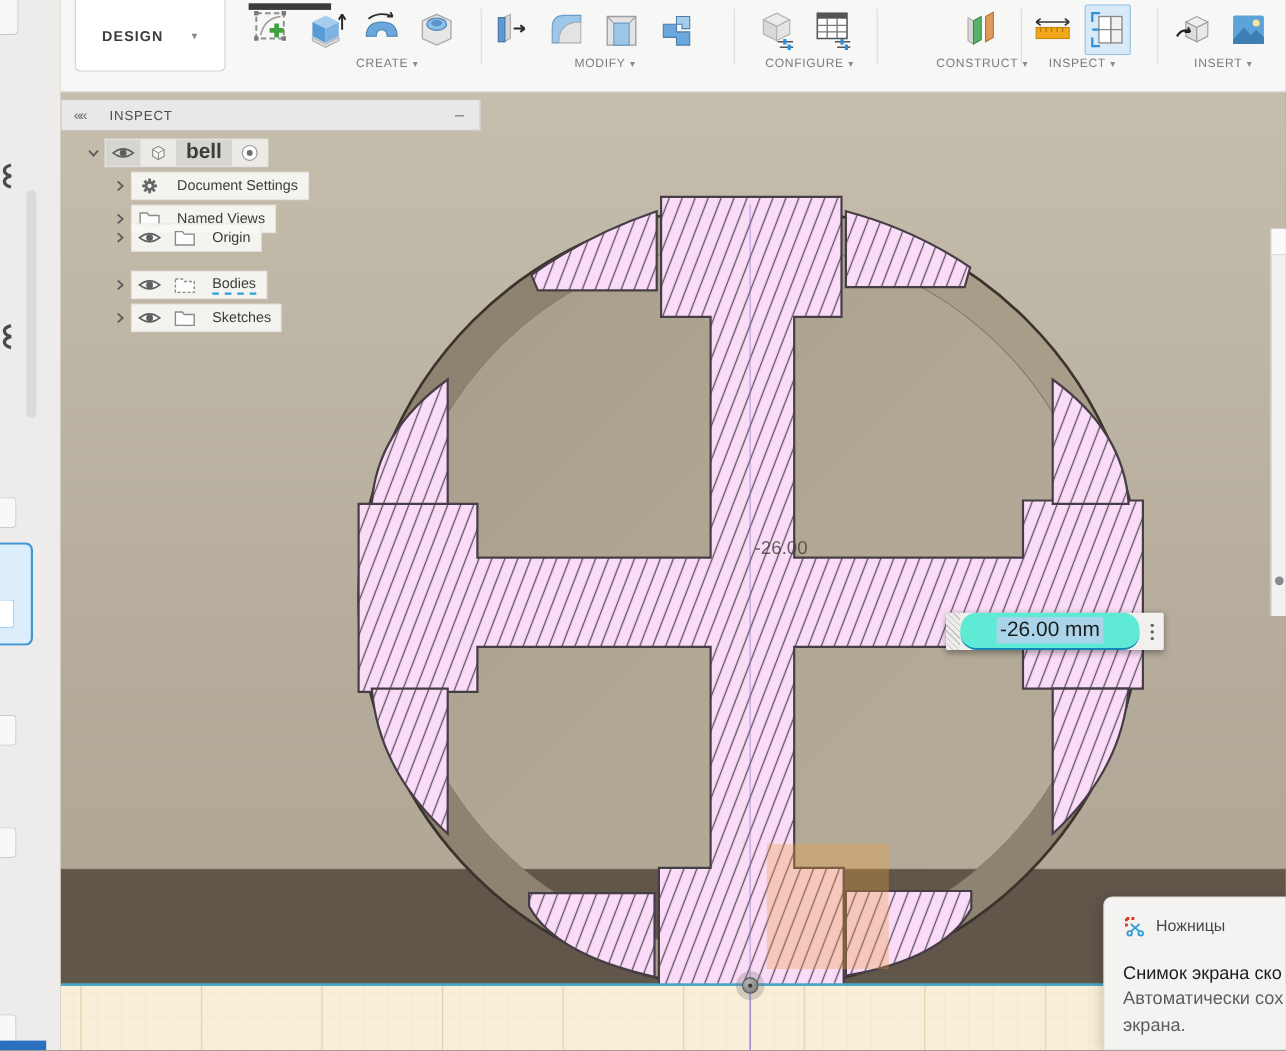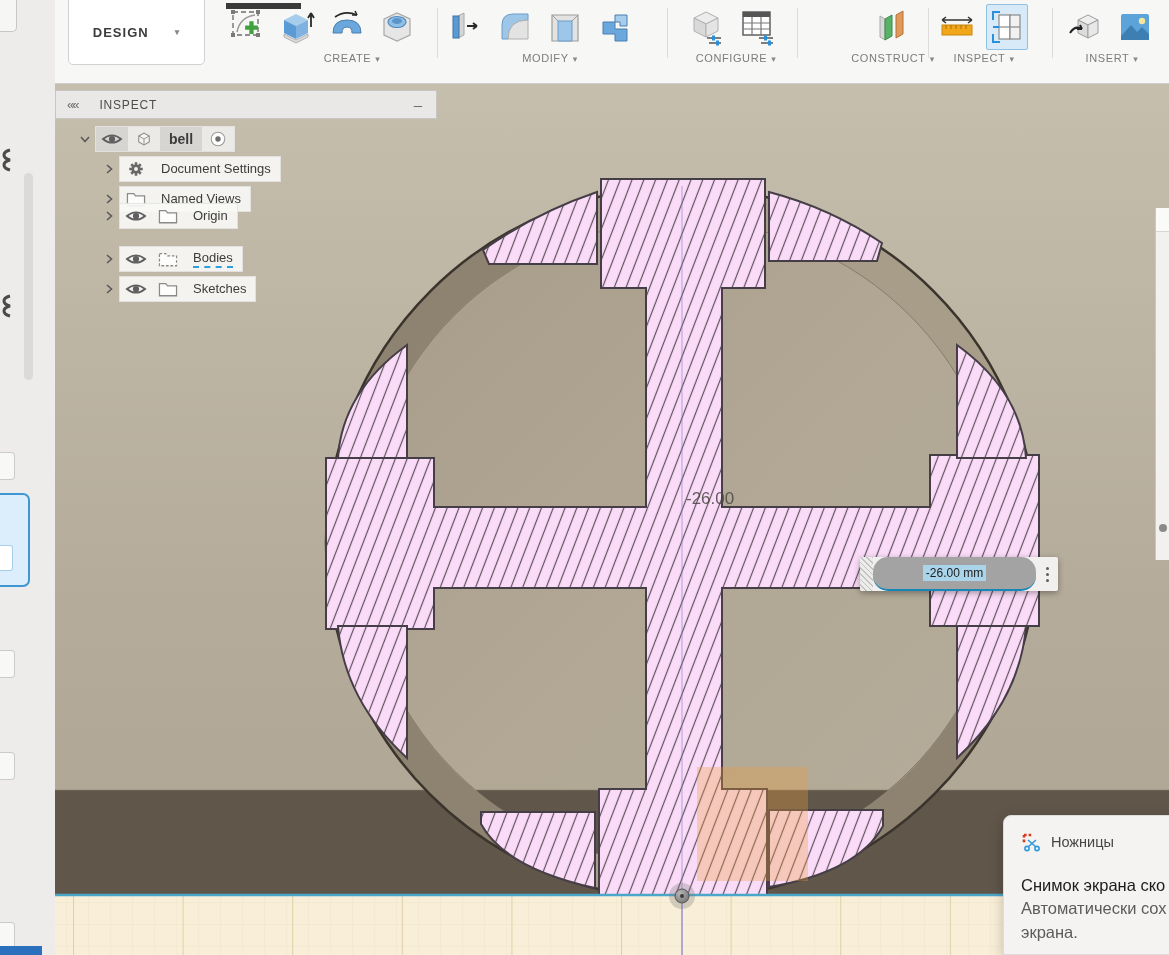--- a/index.html
+++ b/index.html
@@ -35,31 +35,31 @@
   #browser-header .collapse{margin-left:11px;font-size:13px;color:#6d6d6d;cursor:pointer;letter-spacing:-2px;}
   #browser-header .btitle{margin-left:22px;font-size:12px;letter-spacing:.8px;}
   #browser-header .minim{margin-left:auto;margin-right:14px;font-size:15px;color:#6d6d6d;cursor:pointer;}
   .brow{position:absolute;display:flex;align-items:center;z-index:30;height:27px;}
   .chev{width:14px;height:14px;margin-right:3px;cursor:pointer;flex:none;}
   .chip{display:flex;align-items:stretch;height:26px;background:rgba(248,247,245,.93);border:1px solid rgba(0,0,0,.07);}
   .cell{display:flex;align-items:center;padding:0 5px;}
   .cell.alt{background:#eceae6;}
   .cell.sel{background:#d7d5d1;}
   .blabel{font-size:13px;color:#3c3c3c;padding:0 9px;display:flex;align-items:center;}
-  .blabel.bold{font-weight:bold;font-size:14px;}
+  .blabel.bold{font-weight:bold;font-size:19px;}
   .underline-dashed{border-bottom:2px dashed #2aa0e0;padding-bottom:1px;}
   .bicon{width:22px;height:18px;flex:none;}
 
   
   #canvas{position:absolute;left:55px;top:84px;z-index:1;}
 
   
   #dim-widget{position:absolute;left:860px;top:557px;width:198px;height:34px;background:#f1f0ef;border-radius:2px;box-shadow:0 2px 6px rgba(0,0,0,.35);display:flex;align-items:stretch;z-index:35;}
   #dim-grip{width:13px;background:#ececeb;background-image:repeating-linear-gradient(45deg,#c4c3c2 0 1px,transparent 1px 4px);border-radius:2px 0 0 2px;cursor:grab;}
-  #dim-field{flex:1;background:#a3a3a3;border-bottom:2px solid #1486b8;display:flex;align-items:center;justify-content:center;font-size:12px;color:#1d1d1d;cursor:text;border-radius:15px;}
+  #dim-field{flex:1;background:#5eead4;border-bottom:2px solid #1486b8;display:flex;align-items:center;justify-content:center;font-size:19px;color:#1d1d1d;cursor:text;border-radius:15px;}
   #dim-field .selhl{background:#a9d4e9;padding:1px 3px;}
   #dim-menu{width:22px;display:flex;flex-direction:column;align-items:center;justify-content:center;gap:3px;cursor:pointer;}
   #dim-menu i{width:3px;height:3px;border-radius:50%;background:#5d5d5d;}
 
   
   #right-sliver{position:absolute;left:1155px;top:208px;width:14px;height:352px;background:#f2f1ef;border-left:1px solid #c8c7c5;z-index:34;}
   #right-sliver .cap{height:24px;background:#fafaf9;border-bottom:1px solid #d8d7d5;}
   #right-sliver .dot{width:8px;height:8px;border-radius:50%;background:#8a8a8a;margin:292px auto 0 auto;}
 
   

